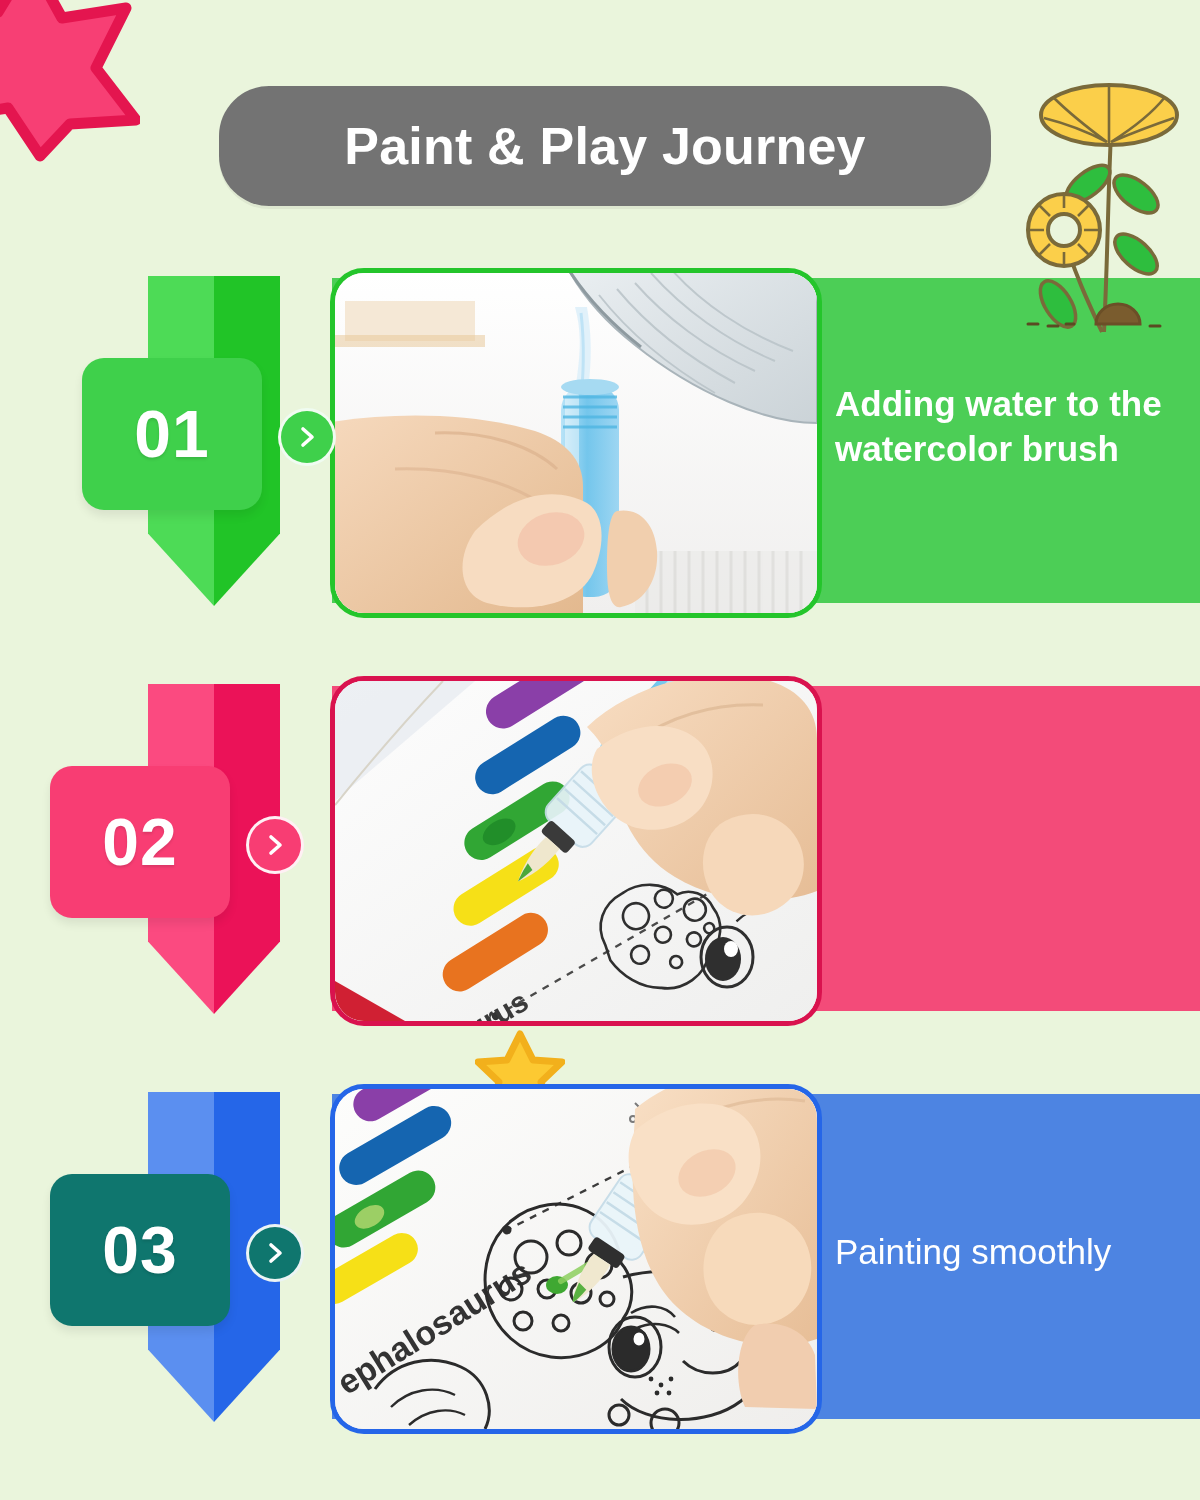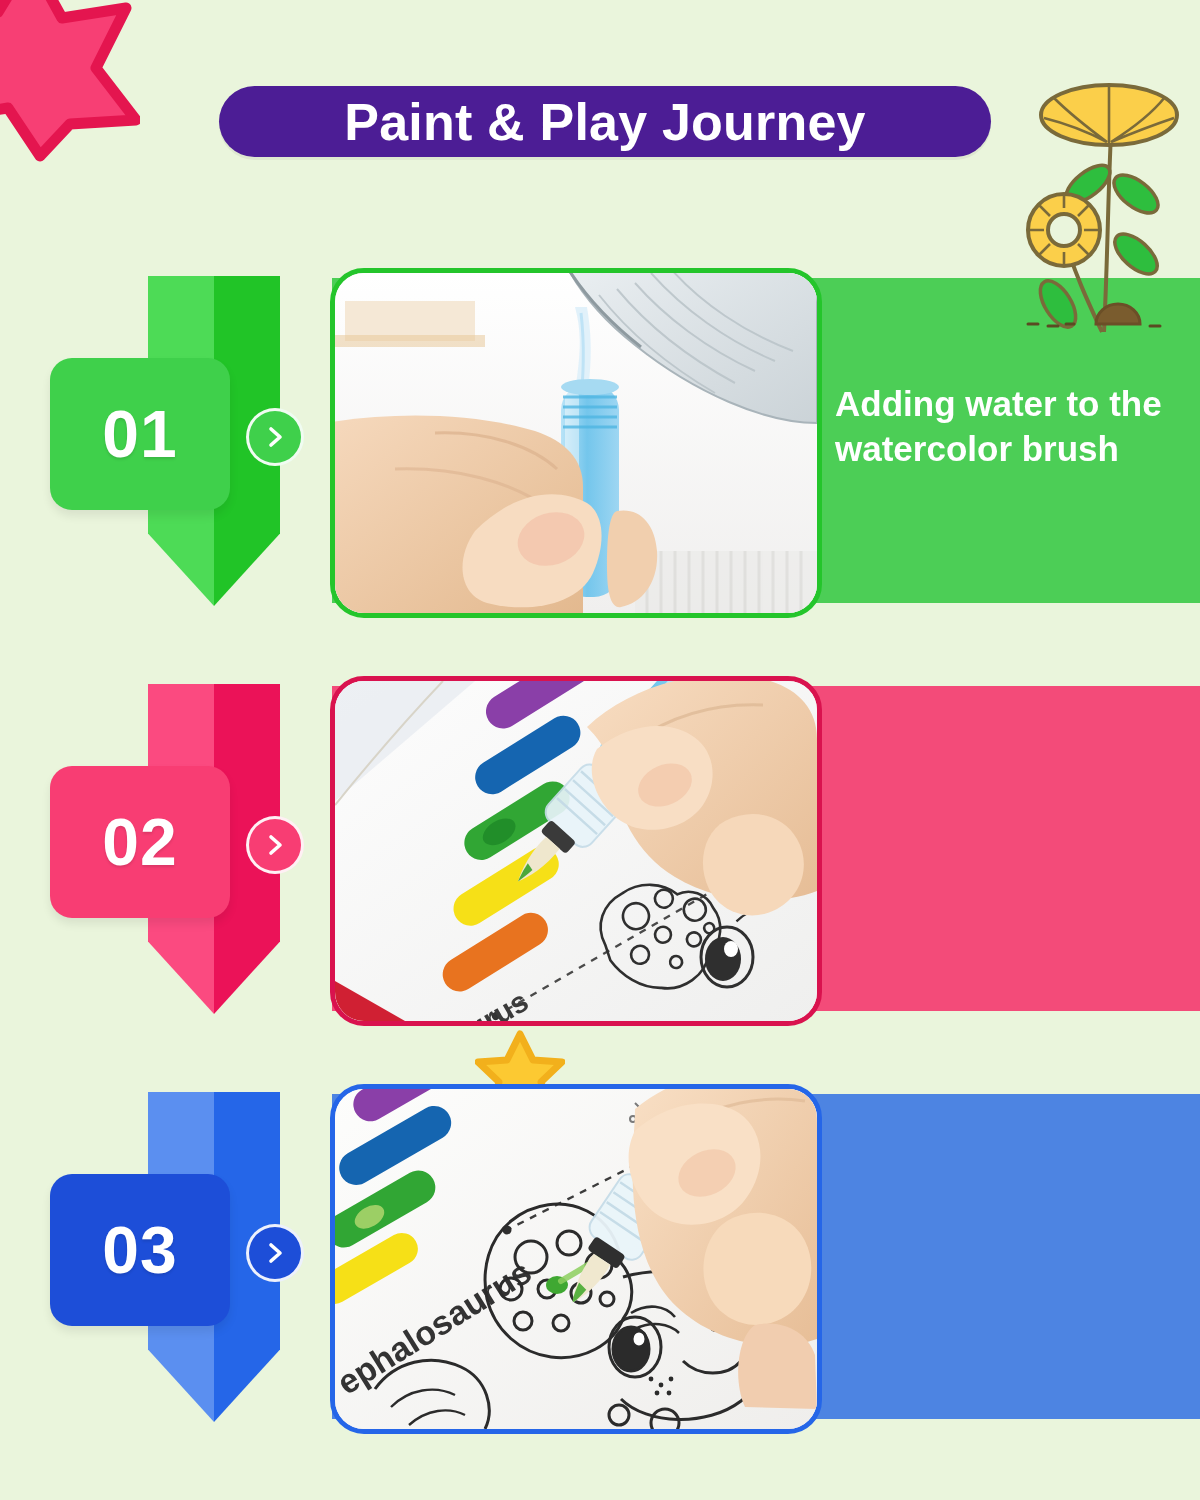--- a/index.html
+++ b/index.html
@@ -40,22 +40,22 @@
     height: 290px;
     z-index: 5;
   }
 
   
   .title-pill {
     position: absolute;
     left: 219px;
     top: 86px;
     width: 772px;
-    height: 71px;
-    background: #4c1d95;
+    height: 120px;
+    background: #737373;
     border-radius: 50px;
     display: flex;
     align-items: center;
     justify-content: center;
     box-shadow: 0 3px 0 rgba(0,0,0,0.05);
     z-index: 4;
   }
   .title-pill span {
     color: #ffffff;
     font-size: 52px;
@@ -158,29 +158,29 @@
     z-index: 5;
     display: flex;
     align-items: center;
     justify-content: center;
   }
   .arrow-btn svg { display: block; }
 
   
   .c-green-l { background: #4ddb56; }
   .c-green-d { background: #21c427; }
-  .c-green-b { background: #3fd04b; }
+  .c-green-b { background: #3fd04b; margin-left: 32px; }
   
   .c-pink-l  { background: #fb4a80; }
   .c-pink-d  { background: #eb1258; }
   .c-pink-b  { background: #f83d73; }
   
   .c-blue-l  { background: #5b8ff0; }
   .c-blue-d  { background: #2566e8; }
-  .c-blue-b  { background: #1d4ed8; }
+  .c-blue-b  { background: #0f766e; }
 
   
   .photo {
     position: absolute;
     left: 330px;
     top: 0px;
     width: 482px;
     height: 340px;
     border-radius: 34px;
     overflow: hidden;
@@ -424,20 +424,21 @@
 
 <section class="step step-3">
   <div class="deco-star-yellow" style="left:475px; top:-54px;">
     <svg viewBox="0 0 90 85" xmlns="http://www.w3.org/2000/svg">
       <path d="M45 4 L58 30 L87 32 L66 52 L74 80 L45 66 L16 80 L24 52 L3 32 L32 30 Z" fill="#fcc932" stroke="#f2b01c" stroke-width="7" stroke-linejoin="round"></path>
     </svg>
   </div>
 
   <div class="band blue"></div>
 
+  <div class="caption cap-3">Painting smoothly</div>
 
   <div class="photo blue">
     <svg viewBox="0 0 482 340" xmlns="http://www.w3.org/2000/svg" preserveAspectRatio="none">
       <defs>
         <linearGradient id="paper3" x1="0" y1="0" x2="1" y2="1">
           <stop offset="0%" stop-color="#fdfdfc"></stop>
             <stop offset="100%" stop-color="#efeeec"></stop>
         </linearGradient>
         <linearGradient id="skin3" x1="0" y1="0" x2="1" y2="1">
           <stop offset="0%" stop-color="#f9e0c6"></stop>

